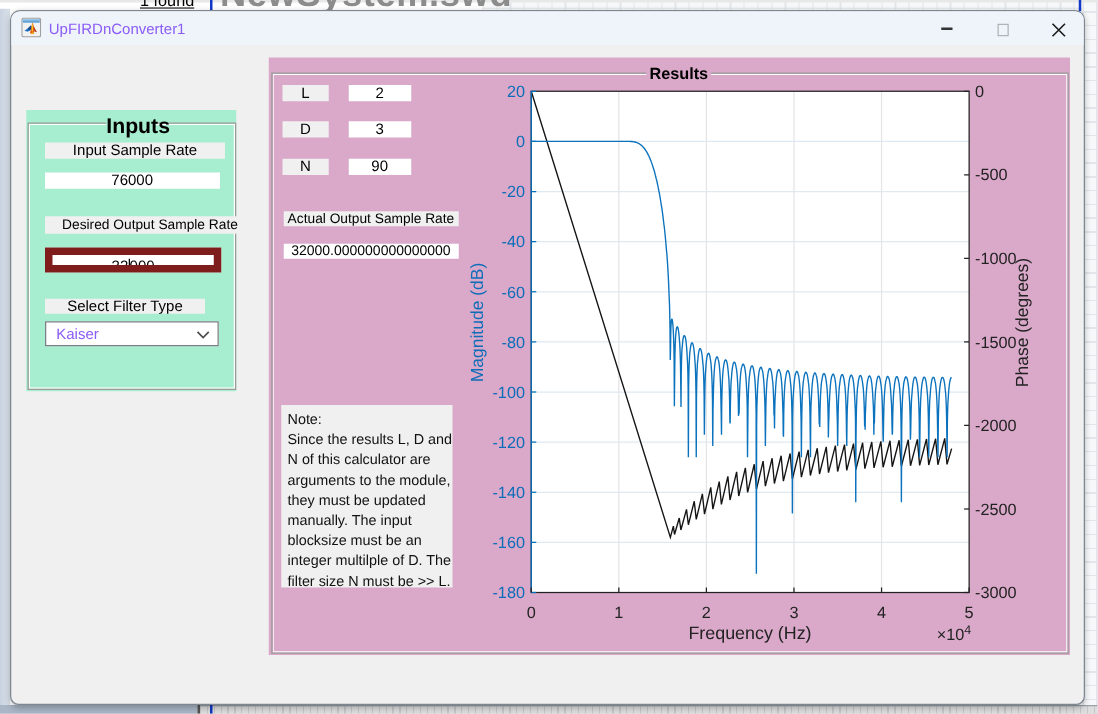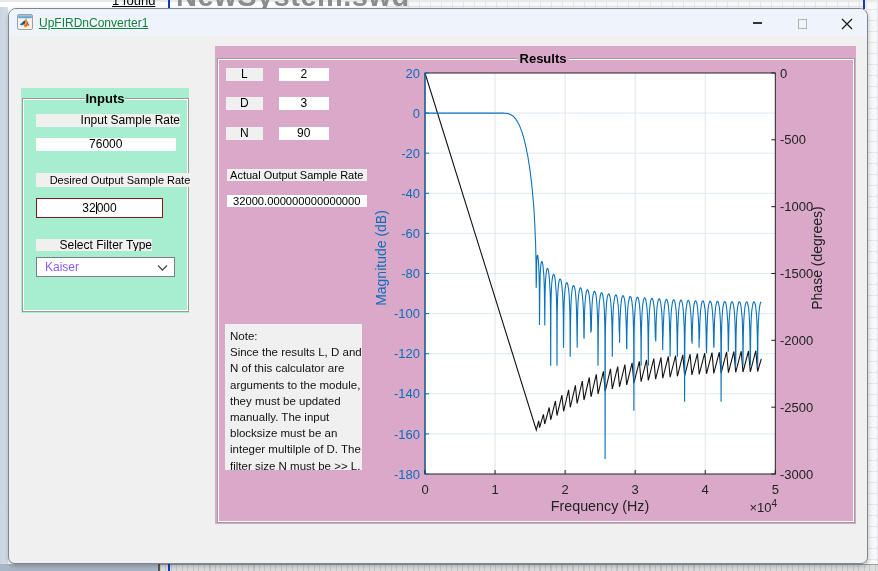--- a/index.html
+++ b/index.html
@@ -42,37 +42,37 @@
     <rect x="0.5" y="0.5" width="15" height="15" rx="1.5" fill="#f2f2f2" stroke="#a0a0a0"></rect>
     <rect x="1.2" y="1.2" width="13.6" height="3" fill="#64a4d8"></rect>
     <rect x="1.2" y="1.2" width="13.6" height="1.2" fill="#9cc8ea"></rect>
     <path d="M2.6 10.6 L6.6 7.6 L8.2 9.2 L5.2 11.4 Z" fill="#1f6fc4"></path>
     <path d="M5.2 8.8 L7.6 6.2 L9 8.8 L6.4 10.6 Z" fill="#15508f"></path>
     <path d="M7 12.6 L8.9 3.8 L10.6 8.5 L10.2 12.2 Z" fill="#e05510"></path>
     <path d="M8.9 3.8 L9.6 8 L9.2 12 L8.2 10 Z" fill="#f6c221"></path>
     <path d="M9.8 7 L11.8 10.4 L12.6 11.8 L10.6 11.2 Z" fill="#b02c0c"></path>
     <path d="M7 12.6 L9.4 11.8 L10.8 12.8 L8.4 13.4 Z" fill="#f0a818"></path>
   </svg>
-  <div class="abs" style="left:30px;top:7px;font-size:12px;color:#15803d;text-decoration:underline;">UpFIRDnConverter1</div>
+  <div class="abs" style="left:30px;top:7px;font-size:12px;color:#8b5cf6;">UpFIRDnConverter1</div>
 
   <div class="abs" style="left:743.5px;top:13.2px;width:9.5px;height:1.6px;background:#333;"></div>
   <div class="abs" style="left:789px;top:10px;width:9px;height:9.5px;border:1.2px solid #b0b2b5;"></div>
   <svg class="abs" style="left:832px;top:9px;" width="12" height="12" viewBox="0 0 12 12">
     <path d="M1 1 L11 11 M11 1 L1 11" stroke="#1c1c1c" stroke-width="1.3"></path>
   </svg>
 
   <div class="abs" style="left:12px;top:79px;width:168px;height:225px;background:#a7edcf;"></div>
   <div class="abs" style="left:12.5px;top:89px;width:167px;height:214px;border:1px solid #9b9b9b;box-shadow:inset 0 0 0 1px #fff;"></div>
-  <div class="abs" style="left:76px;top:81.5px;width:40px;background:#a7edcf;text-align:center;font-size:13px;font-weight:bold;color:#000;">Inputs</div>
+  <div class="abs" style="left:76px;top:81.5px;width:40px;background:#a7edcf;text-align:left;font-size:17px;font-weight:bold;color:#000;">Inputs</div>
 
-  <div class="glabel" style="left:27px;top:104.5px;width:144px;height:13px;line-height:13px;text-align:right;">Input Sample Rate</div>
+  <div class="glabel" style="left:27px;top:104.5px;width:144px;height:13px;line-height:13px;">Input Sample Rate</div>
   <div class="white" style="left:27px;top:129px;width:139.5px;height:13px;line-height:13px;">76000</div>
   <div class="glabel" style="left:27px;top:164px;width:168px;height:14px;line-height:14px;font-size:11px;">Desired Output Sample Rate</div>
-  <div class="white" style="left:27px;top:189px;width:127px;height:20px;line-height:18px;border:1px solid #7f1d1d;">32<span style="display:inline-block;width:1px;height:12px;background:#000;vertical-align:-2px;"></span>000</div>
-  <div class="glabel" style="left:27px;top:229.5px;width:116px;height:12px;line-height:12px;text-align:right;">Select Filter Type</div>
+  <div class="white" style="left:27px;top:189px;width:141px;height:20px;line-height:18px;border:6px solid #7f1d1d;">32<span style="display:inline-block;width:1px;height:12px;background:#000;vertical-align:-2px;"></span>000</div>
+  <div class="glabel" style="left:27px;top:229.5px;width:128px;height:12px;line-height:12px;">Select Filter Type</div>
   <div class="abs" style="left:27px;top:247.5px;width:139px;height:20.5px;background:#fff;border:1px solid #7a7f87;font-size:12px;line-height:19px;color:#8b5cf6;padding-left:8px;">Kaiser
     <svg class="abs" style="right:6px;top:6px;" width="11" height="8" viewBox="0 0 11 8">
         <path d="M1 1.5 L5.5 6 L10 1.5" fill="none" stroke="#4a4a4a" stroke-width="1.3"></path>
       </svg>
   </div>
 
   <div class="abs" style="left:206px;top:37px;width:641px;height:478px;background:#daa9ca;"></div>
   <div class="abs" style="left:207.5px;top:49px;width:638px;height:464.5px;border:1px solid #9b9b9b;box-shadow:inset 0 0 0 1px #fff;"></div>
   <div class="abs" style="left:508px;top:41.5px;width:52px;background:#daa9ca;text-align:center;font-size:13px;font-weight:bold;color:#000;">Results</div>
 

